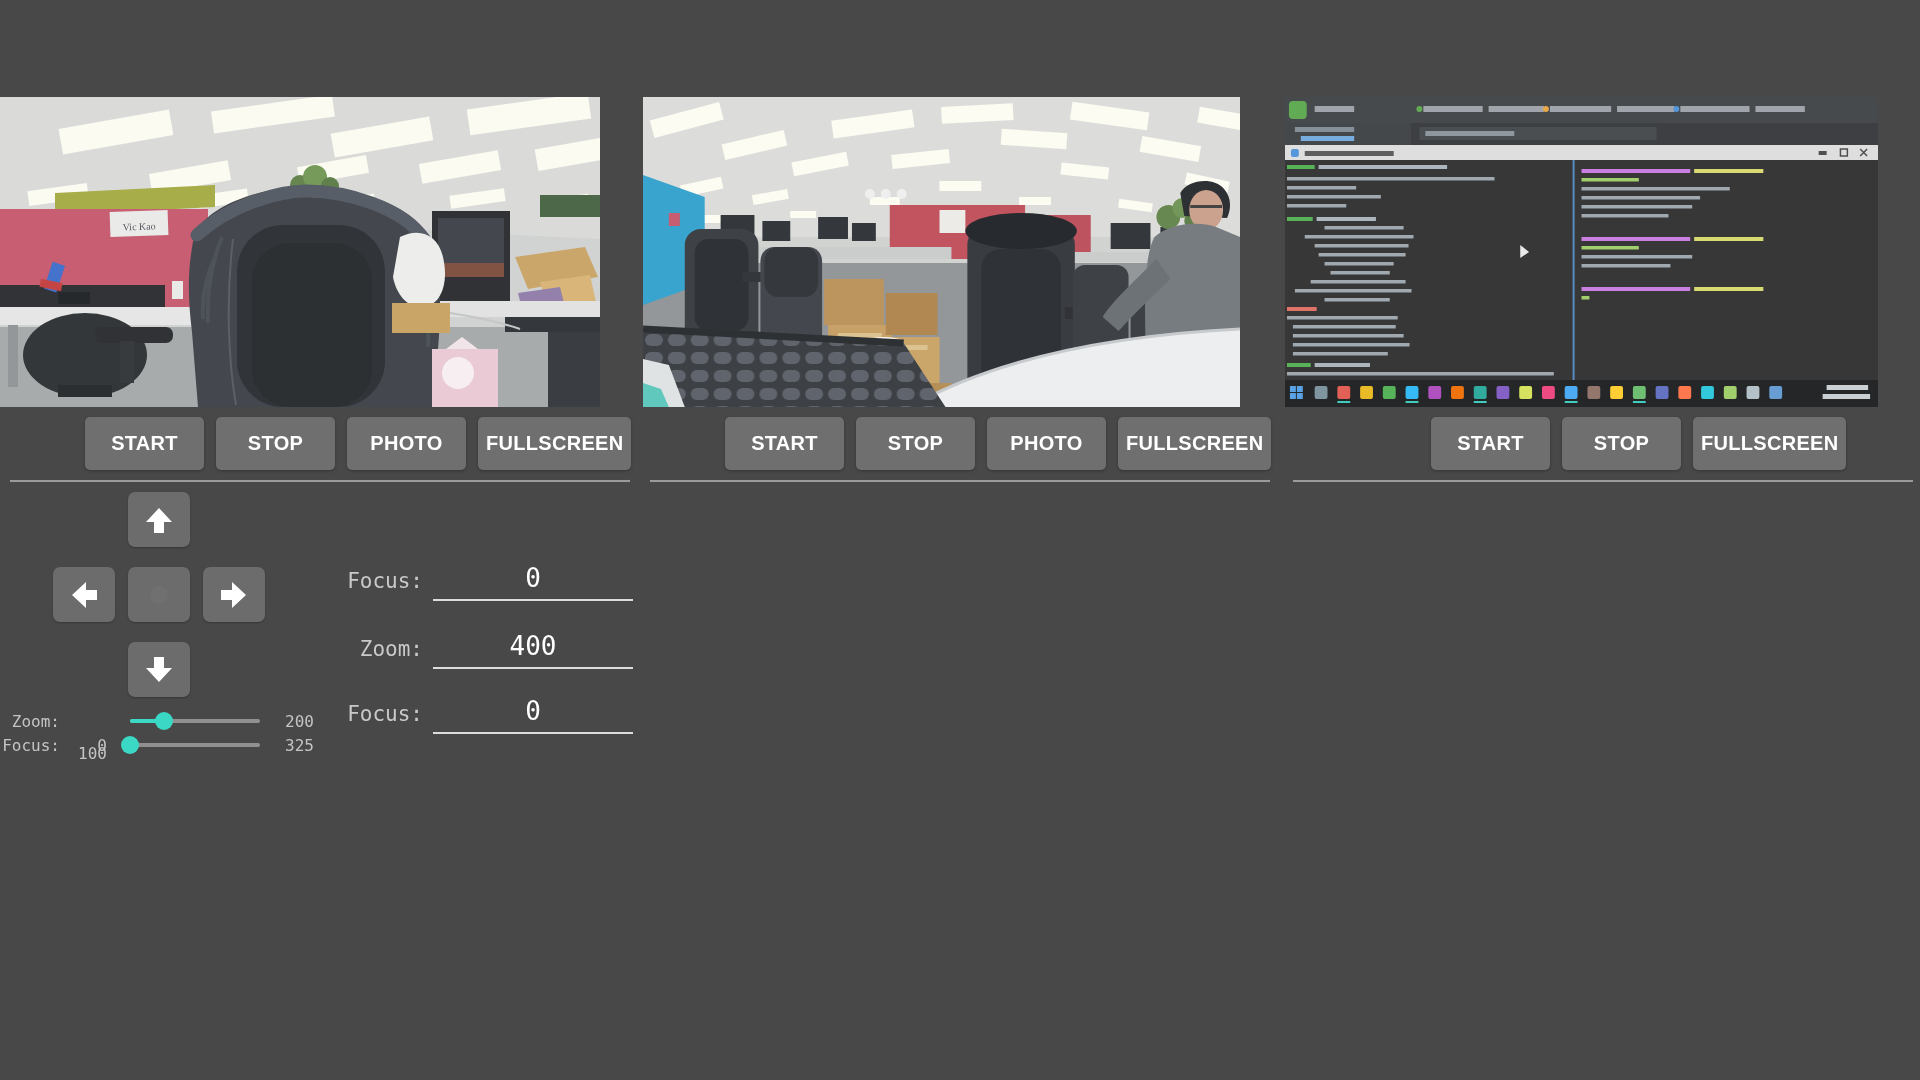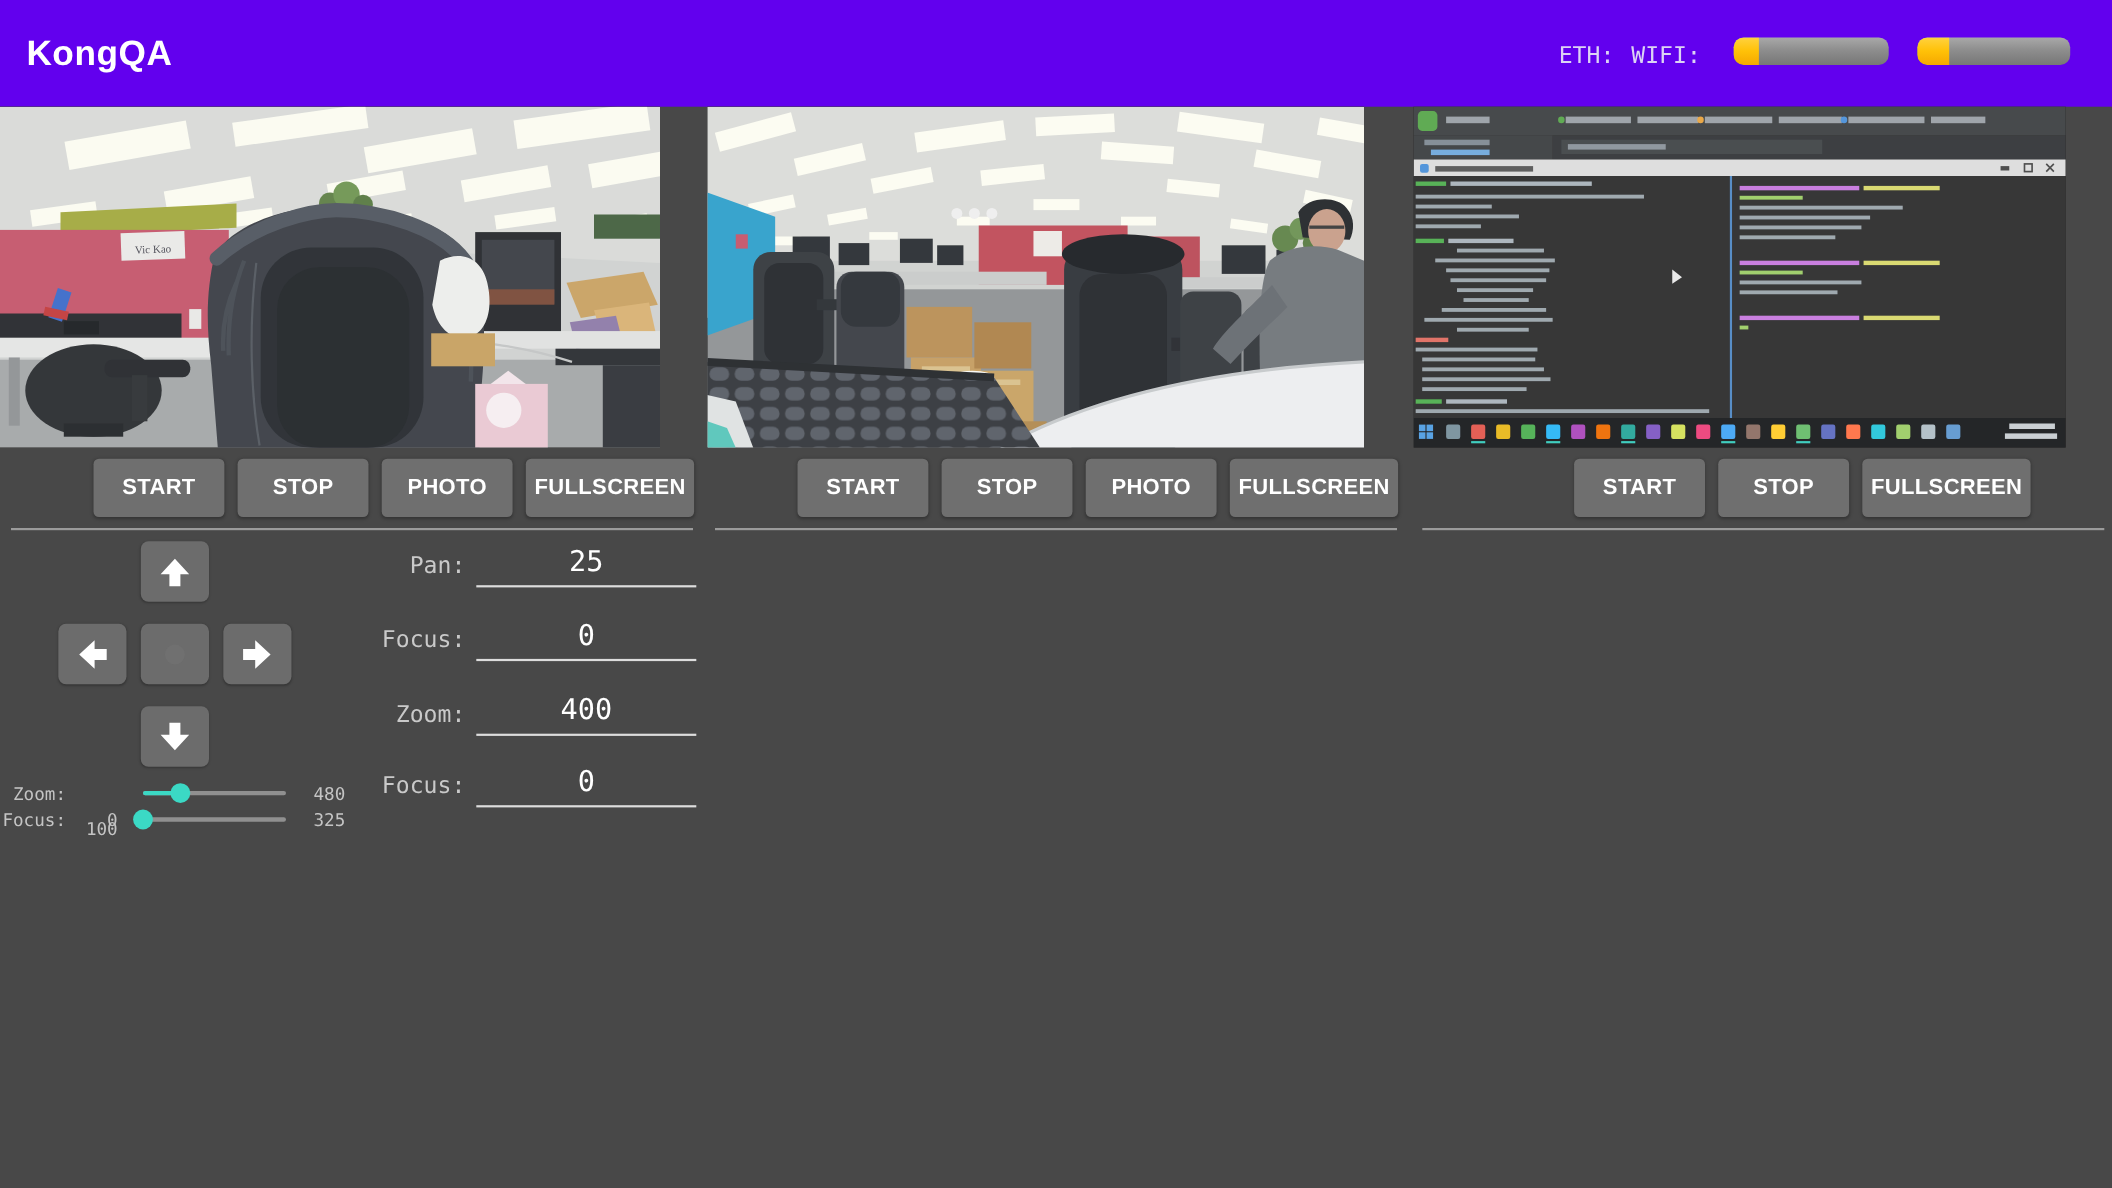--- a/index.html
+++ b/index.html
@@ -43,31 +43,20 @@
   .slider{position:absolute;left:130px;width:130px;height:18px;}
   .track{position:absolute;left:0;top:7px;width:100%;height:4px;border-radius:2px;background:#909090;}
   .track-fill{position:absolute;left:0;top:7px;height:4px;border-radius:2px;background:#3BD9C5;}
   .thumb{position:absolute;top:0;width:18px;height:18px;border-radius:50%;background:#3BD9C5;cursor:pointer;}
 </style>
 </head>
 <body>
 
 <div id="app">
 
-  <header>
-    <div class="app-title">KongQA</div>
-    <span class="netlabel" style="left:1417px">ETH:</span>
-    <span class="netlabel" style="left:1483px">WIFI:</span>
-    <div class="sigbar" style="left:1576px;width:141px">
-      <div class="sigfill" style="width: 16%;"></div>
-    </div>
-    <div class="sigbar" style="left:1743px;width:139px">
-      <div class="sigfill" style="width: 21%;"></div>
-    </div>
-  </header>
 
   <div class="cam" style="left:0;width:600px">
     <svg viewBox="0 0 600 310" preserveAspectRatio="none">
       <rect width="600" height="310" fill="#A4A7A8"></rect>
       <rect y="0" width="600" height="230" fill="#CFD1D0"></rect>
       <polygon points="0,0 600,0 600,142 0,112" fill="#D8DAD7"></polygon>
       <g fill="#FBFBF1">
         <rect x="60" y="22" width="112" height="26" transform="rotate(-10 116 35)"></rect>
         <rect x="212" y="6" width="122" height="22" transform="rotate(-8 273 17)"></rect>
         <rect x="332" y="28" width="100" height="24" transform="rotate(-10 382 40)"></rect>
@@ -408,45 +397,41 @@
     </svg>
   </button>
   <button class="dpad-btn" style="left:128px;top:642px">
     <svg viewBox="0 0 30 30">
       <g transform="rotate(180 15 15)">
           <path d="M15 3 L28 17 L20 17 L20 28 L10 28 L10 17 L2 17 Z"></path>
         </g>
     </svg>
   </button>
 
-  <div class="ptz-row" style="top:496px">
-    <span class="ptz-label">Pan:</span>
-    <div class="ptz-value">25</div>
-  </div>
   <div class="ptz-row" style="top:563px">
     <span class="ptz-label">Focus:</span>
     <div class="ptz-value">0</div>
   </div>
   <div class="ptz-row" style="top:631px">
     <span class="ptz-label">Zoom:</span>
     <div class="ptz-value">400</div>
   </div>
   <div class="ptz-row" style="top:696px">
     <span class="ptz-label">Focus:</span>
     <div class="ptz-value">0</div>
   </div>
 
   <span class="s-label" style="left:0;top:712px;width:60px">Zoom:</span>
   <span class="s-label" style="left:62px;top:744px;width:45px">100</span>
   <div class="slider" style="top:712px">
     <div class="track"></div>
     <div class="track-fill" style="width: 26.3158%;"></div>
     <div class="thumb" style="left: calc(26.3158% - 9px);"></div>
   </div>
-  <span class="s-label" style="left:285px;top:712px;width:45px;text-align:left">480</span>
+  <span class="s-label" style="left:285px;top:712px;width:45px;text-align:left">200</span>
 
   <span class="s-label" style="left:0;top:736px;width:60px">Focus:</span>
   <span class="s-label" style="left:62px;top:736px;width:45px">0</span>
   <div class="slider" style="top:736px">
     <div class="track"></div>
     <div class="track-fill" style="width: 0%;"></div>
     <div class="thumb" style="left: calc(0% - 9px);"></div>
   </div>
   <span class="s-label" style="left:285px;top:736px;width:45px;text-align:left">325</span>
 

